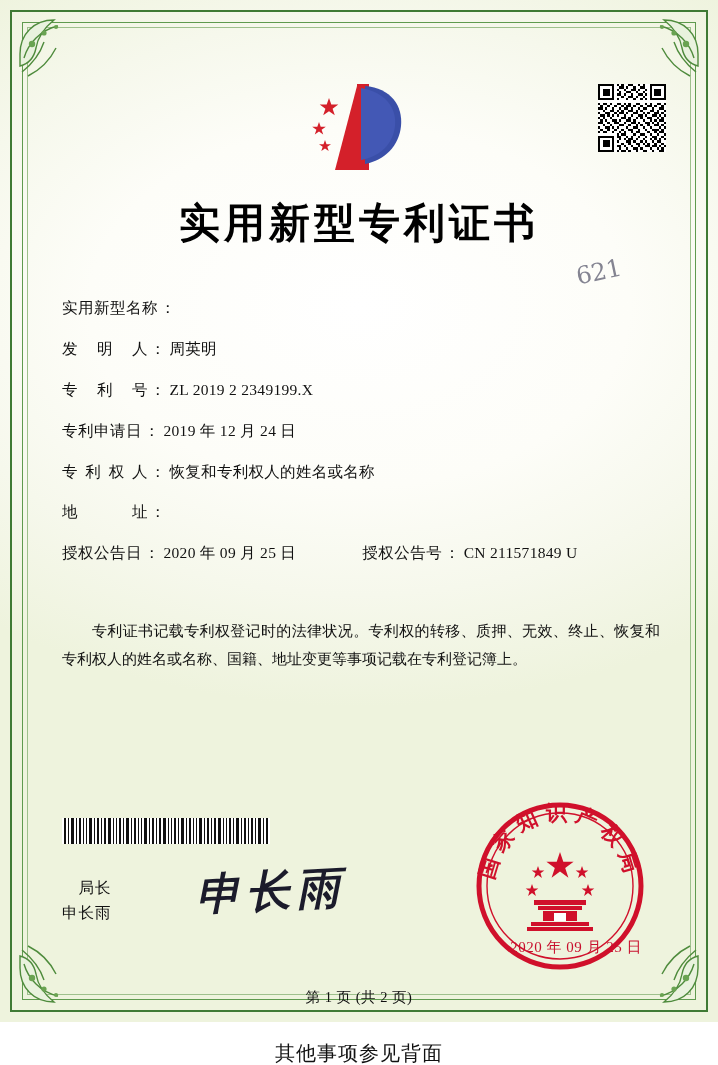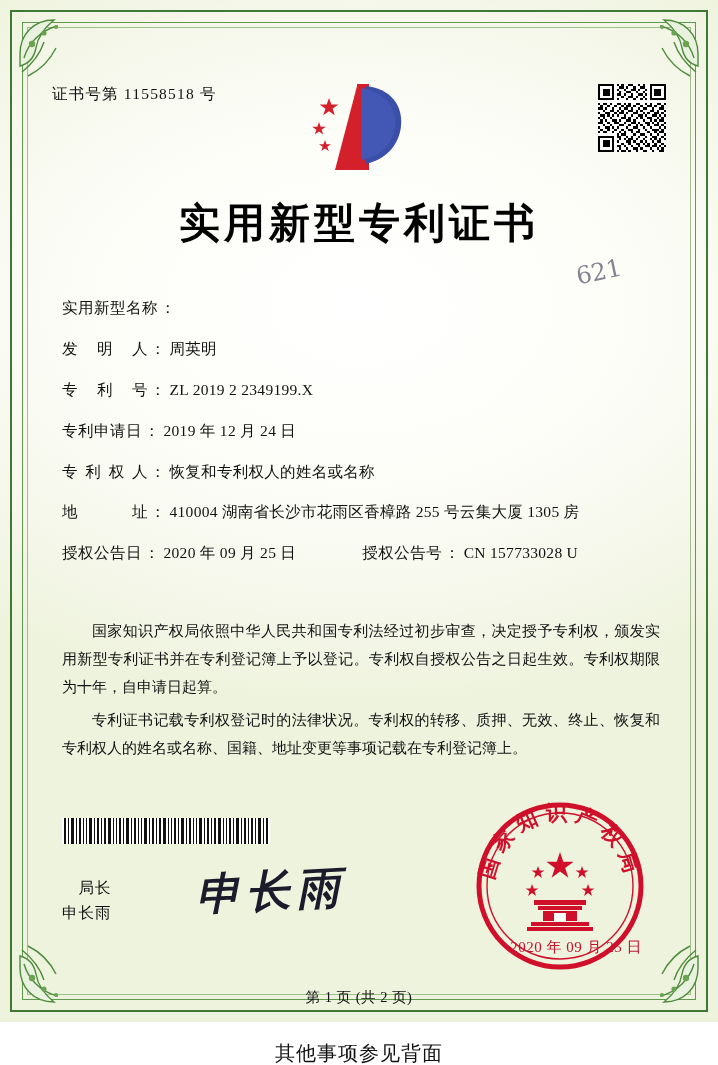--- a/index.html
+++ b/index.html
@@ -263,21 +263,20 @@
       <path d="M6 40 C6 20 20 6 40 6 C30 14 24 22 22 34 C20 44 14 50 6 52 Z" fill="#e9f2de"></path>
       <path d="M10 44 C14 30 26 16 44 12"></path>
       <circle cx="18" cy="30" r="3.2" fill="#6aa352" stroke="none"></circle>
       <circle cx="30" cy="19" r="2.6" fill="#6aa352" stroke="none"></circle>
       <circle cx="42" cy="13" r="2.1" fill="#6aa352" stroke="none"></circle>
       <path d="M8 58 C18 50 26 40 30 28"></path>
       <path d="M14 62 C26 56 36 46 42 34"></path>
     </svg>
   </div>
 
-  <div class="cert-number">证书号第 11558518 号</div>
 
   <div class="logo">
     <svg viewBox="0 0 120 100">
       <path d="M58 6 L58 92 L70 92 L70 6 Z" fill="#d4202a"></path>
       <path d="M58 8 L36 92 L58 92 Z" fill="#d4202a"></path>
       <path d="M66 8 C92 10 104 28 102 48 C100 68 86 82 66 86 Z" fill="#3a4fa8"></path>
       <path d="M62 10 C86 14 98 30 96 48 C94 66 82 78 62 82 Z" fill="#4358b5"></path>
       <g fill="#d4202a">
         <polygon points="30,20 32.3,26.6 39.3,26.6 33.6,30.7 35.8,37.3 30,33.2 24.2,37.3 26.4,30.7 20.7,26.6 27.7,26.6"></polygon>
         <polygon points="20,44 21.7,48.8 26.8,48.8 22.6,51.8 24.2,56.6 20,53.6 15.8,56.6 17.4,51.8 13.2,48.8 18.3,48.8"></polygon>
@@ -563,38 +562,36 @@
 
     <div class="field-row">
       <span class="field-label spread">专利权人</span>
       <span class="field-colon">：</span>
       <span class="field-value">恢复和专利权人的姓名或名称</span>
     </div>
 
     <div class="field-row">
       <span class="field-label spread">地址</span>
       <span class="field-colon">：</span>
-      <span class="field-value">410004 湖南省长沙市花雨区香樟路 255 号云集大厦 1305 房</span>
     </div>
 
     <div class="field-row dual">
       <span class="field-label">授权公告日</span>
       <span class="field-colon">：</span>
       <span class="field-value">2020 年 09 月 25 日</span>
       <span class="second">
         <span class="field-label">授权公告号</span>
         <span class="field-colon">：</span>
-        <span class="field-value">CN 157733028 U</span>
+        <span class="field-value">CN 211571849 U</span>
       </span>
     </div>
 
   </div>
 
   <div class="paragraphs">
-    <p>国家知识产权局依照中华人民共和国专利法经过初步审查，决定授予专利权，颁发实用新型专利证书并在专利登记簿上予以登记。专利权自授权公告之日起生效。专利权期限为十年，自申请日起算。</p>
     <p>专利证书记载专利权登记时的法律状况。专利权的转移、质押、无效、终止、恢复和专利权人的姓名或名称、国籍、地址变更等事项记载在专利登记簿上。</p>
   </div>
 
   <div class="barcode">
     <svg viewBox="0 0 208 26" shape-rendering="crispEdges">
       <rect width="208" height="26" fill="#fff"></rect>
       <g fill="#111">
         <rect x="2" y="0" width="2" height="26"></rect>
           <rect x="6" y="0" width="1" height="26"></rect>
         <rect x="9" y="0" width="3" height="26"></rect>

